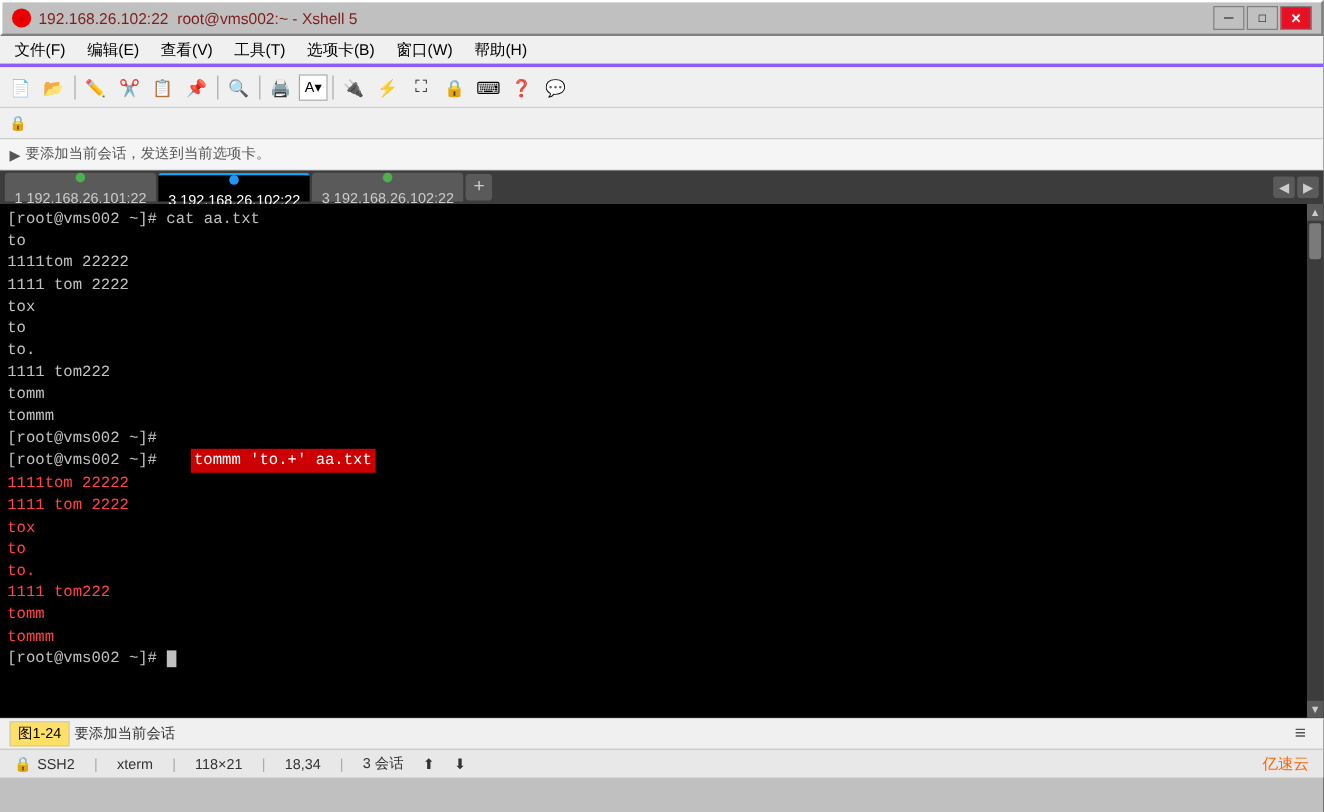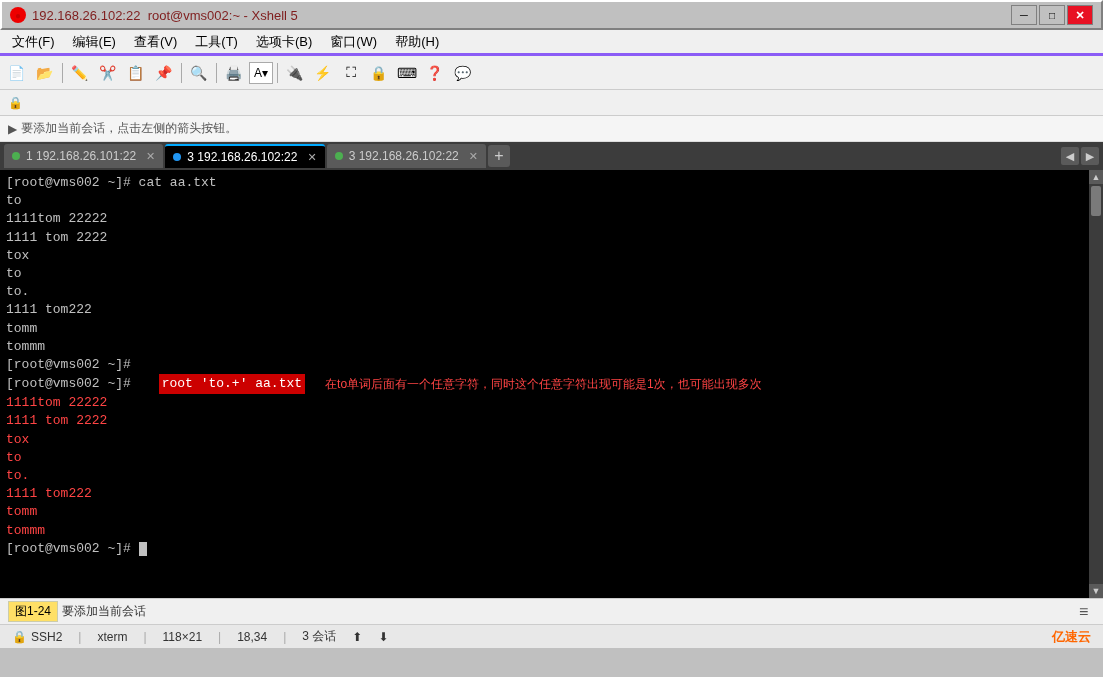--- a/index.html
+++ b/index.html
@@ -58,21 +58,21 @@
     .info-bar-icon { margin-right: 4px; }
 
     
     .tab-bar {
       display: flex; align-items: center; height: 28px; background: #3c3c3c;
       padding: 0 4px; gap: 2px;
     }
     .tab {
       display: flex; align-items: center; height: 24px; padding: 0 8px;
       font-size: 12px; cursor: pointer; gap: 6px; border-radius: 3px 3px 0 0;
-      max-width: 160px; white-space: nowrap;
+      max-width: 160px; white-space: nowrap; flex-direction: column;
     }
     .tab.inactive { background: #5a5a5a; color: #ccc; }
     .tab.active { background: #000; color: #fff; border-top: 2px solid #00aaff; }
     .tab-dot { width: 8px; height: 8px; border-radius: 50%; flex-shrink: 0; }
     .tab-dot.green { background: #4caf50; }
     .tab-dot.blue { background: #2196f3; }
     .tab-close { font-size: 11px; color: #aaa; margin-left: 4px; }
     .tab-add { width: 22px; height: 22px; background: #5a5a5a; color: #ccc; border-radius: 3px; display: flex; align-items: center; justify-content: center; cursor: pointer; font-size: 16px; }
     .tab-nav { display: flex; align-items: center; margin-left: auto; gap: 2px; }
     .tab-nav-btn { width: 18px; height: 18px; background: #5a5a5a; color: #ccc; border-radius: 2px; display: flex; align-items: center; justify-content: center; cursor: pointer; font-size: 11px; }
@@ -176,21 +176,21 @@
   <button class="tb-btn">❓</button>
   <button class="tb-btn">💬</button>
 </div>
 
 <div class="address-bar">
   <span class="address-bar-icon">🔒</span>
 </div>
 
 <div class="info-bar">
   <span class="info-bar-icon">▶</span>
-  <span>要添加当前会话，点击左侧的箭头按钮。</span>
+  <span>要添加当前会话，发送到当前选项卡。</span>
 </div>
 
 <div class="tab-bar">
   <div class="tab inactive">
     <span class="tab-dot green"></span>
     <span>1 192.168.26.101:22</span>
     <span class="tab-close">✕</span>
   </div>
   <div class="tab active">
     <span class="tab-dot blue"></span>
@@ -219,22 +219,21 @@
     <span class="line">1111 tom 2222</span>
     <span class="line">tox</span>
     <span class="line">to</span>
     <span class="line">to.</span>
     <span class="line">1111 tom222</span>
     <span class="line">tomm</span>
     <span class="line">tommm</span>
     <span class="line">[root@vms002 ~]#</span>
 
     <span class="line" style="display:flex; align-items:center; gap:20px;">
-      <span>[root@vms002 ~]# </span><span class="highlight-cmd">root 'to.+' aa.txt</span>
-      <span style="color:#ff4444; font-family:'Microsoft YaHei',sans-serif; font-size:12px;">在to单词后面有一个任意字符，同时这个任意字符出现可能是1次，也可能出现多次</span>
+      <span>[root@vms002 ~]# </span><span class="highlight-cmd">tommm 'to.+' aa.txt</span>
     </span>
 
     <span class="line red">1111tom 22222</span>
     <span class="line red">1111 tom 2222</span>
     <span class="line" style="display:flex; align-items:center; gap:20px;">
       <span class="red">tox</span>
     </span>
     <span class="line red">to</span>
     <span class="line red">to.</span>
     <span class="line red">1111 tom222</span>
@@ -269,15 +268,15 @@
   <span>xterm</span>
   <span class="status-sep">|</span>
   <span>118×21</span>
   <span class="status-sep">|</span>
   <span>18,34</span>
   <span class="status-sep">|</span>
   <span>3 会话</span>
   <span>⬆</span>
   <span>⬇</span>
   <div class="logo-icon">
-    <span style="color:#f60; font-weight:bold; font-size:13px;">亿速云</span>
+    <span style="color:#f60; font-weight:normal; font-size:13px;">亿速云</span>
   </div>
 </div>
 
 </body></html>

